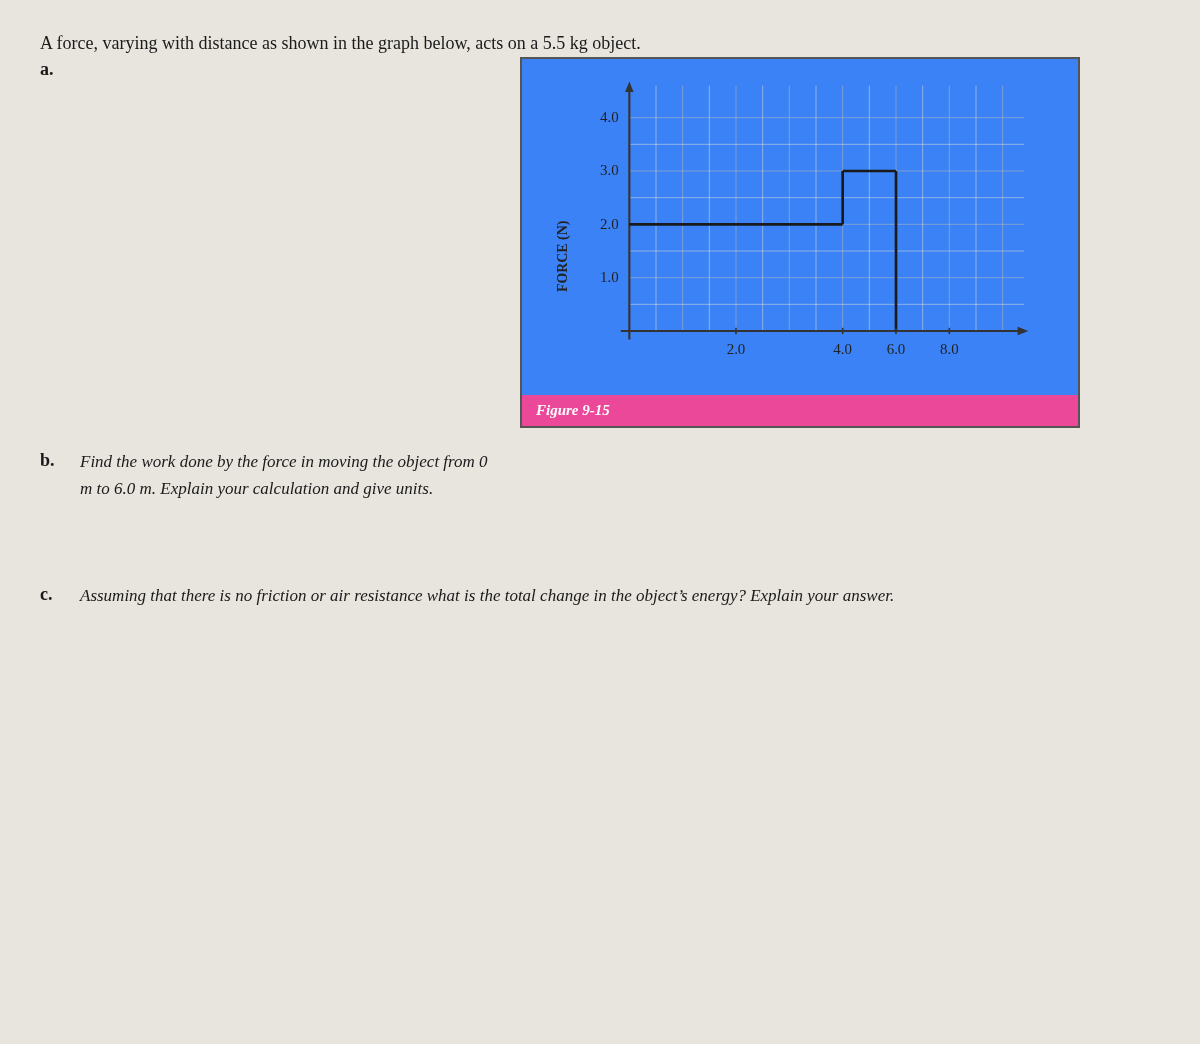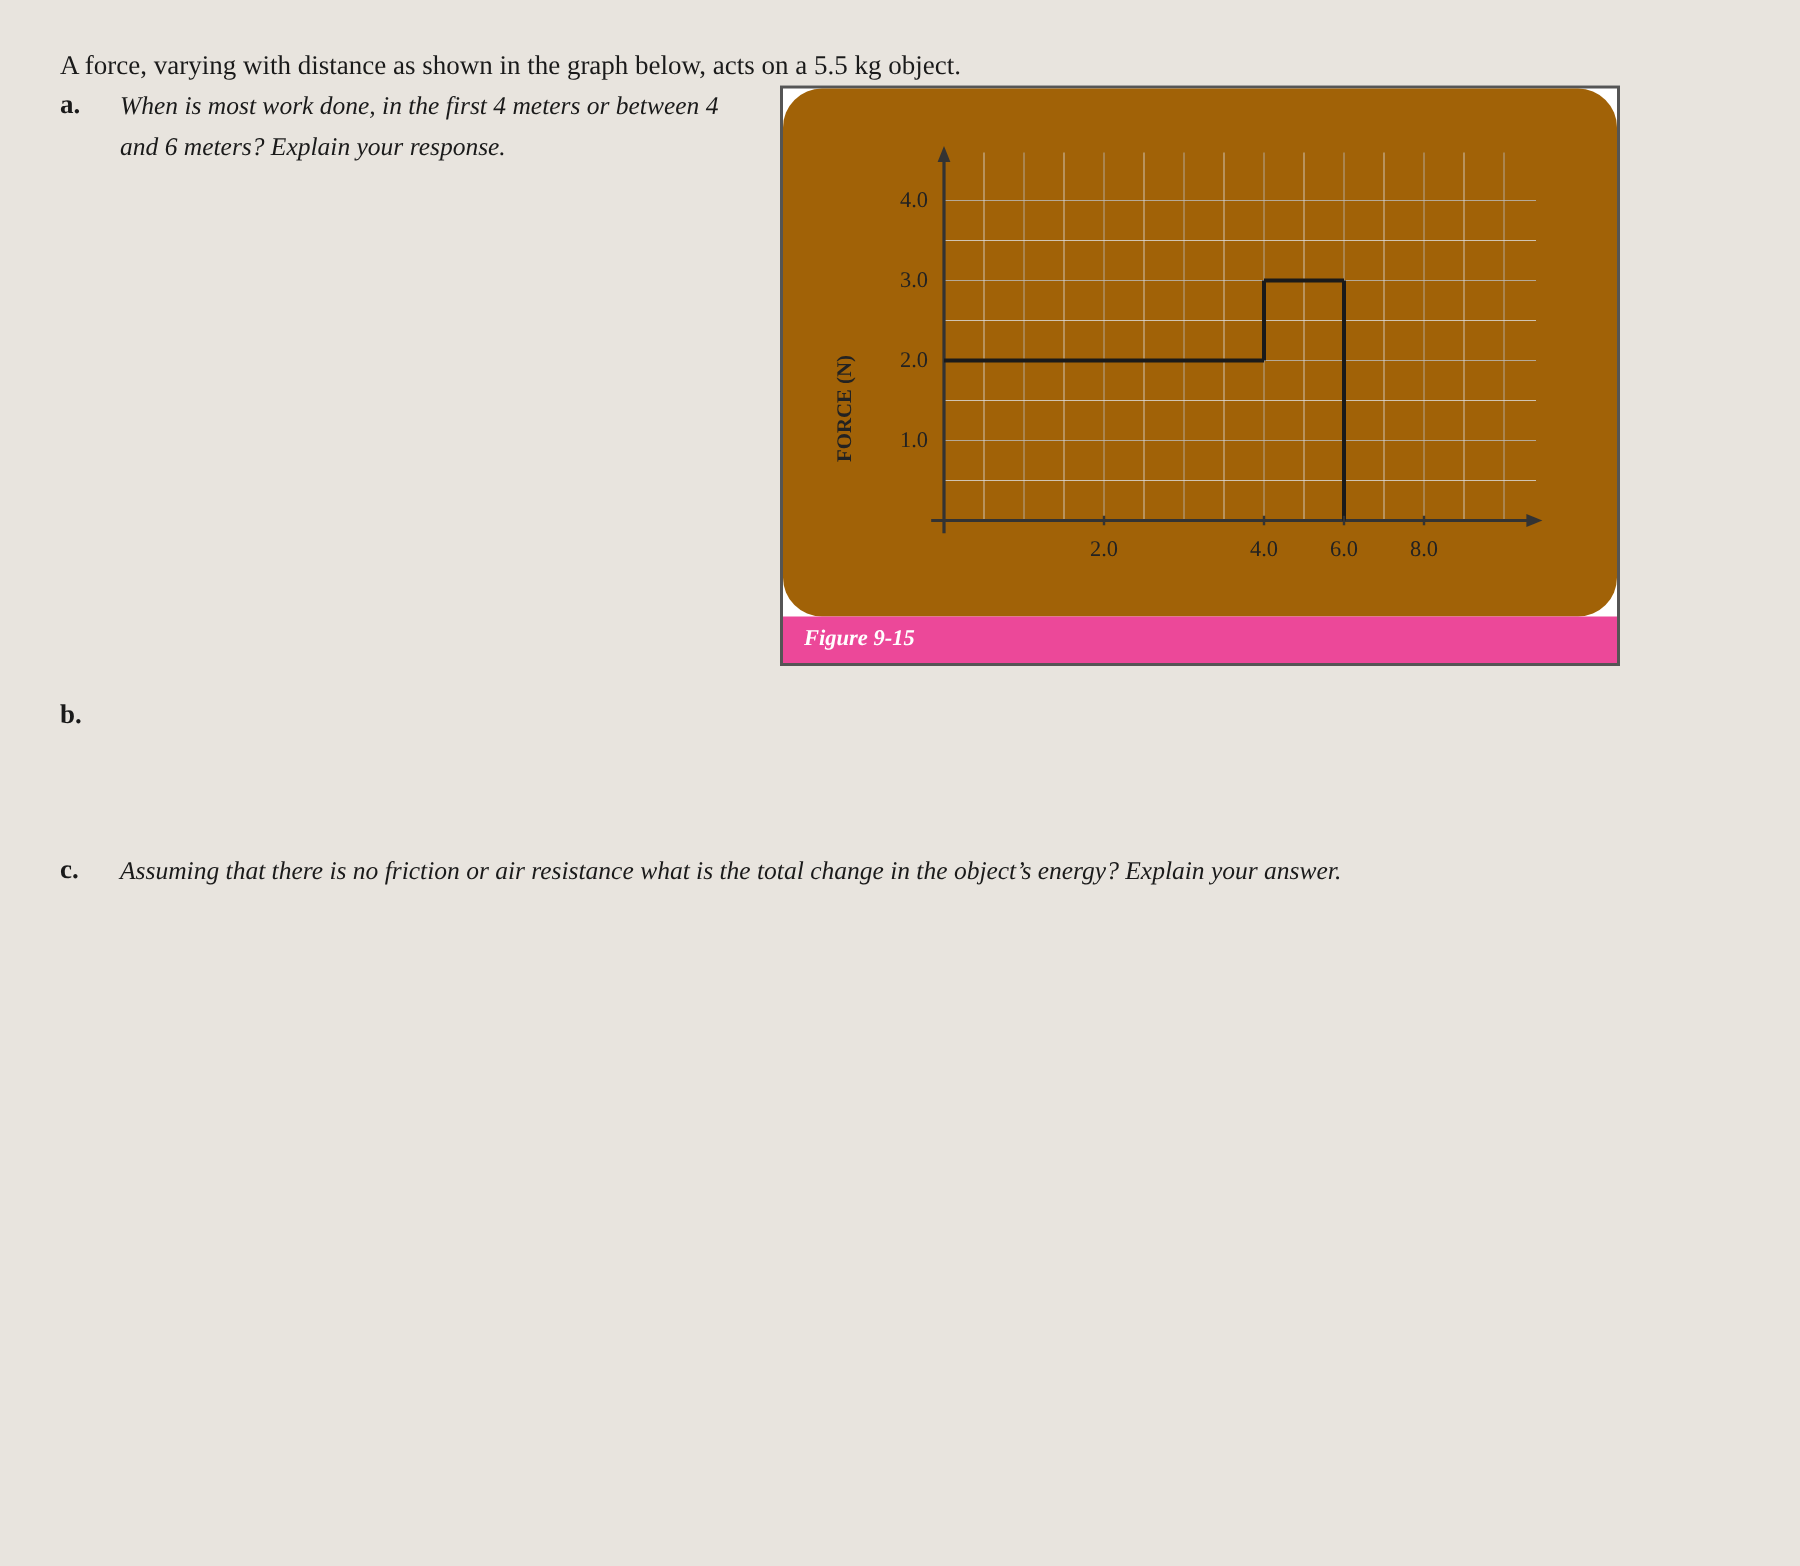--- a/index.html
+++ b/index.html
@@ -53,23 +53,22 @@
 
     
     .graph-wrapper {
       border: 2px solid #555;
       background: #fff;
       width: 560px;
       flex-shrink: 0;
     }
 
     .graph-area {
-      padding: 32px 16px 0 16px;
-      background: #a16207;
-      border-radius: 26px;
+      padding: 16px 16px 0 16px;
+      background: #3b82f6;
     }
 
     .chart-container {
       position: relative;
       width: 100%;
       height: 320px;
     }
 
     svg.chart-svg {
       width: 100%;
@@ -108,21 +107,20 @@
     }
   </style>
 </head>
 <body>
 
 <p class="intro-text">A force, varying with distance as shown in the graph below, acts on a 5.5 kg object.</p>
 
 <div class="top-row">
   <div class="top-left">
     <span class="question-label">a.</span>
-    <p class="question-text">When is most work done, in the first 4 meters or between 4 and 6 meters? Explain your response.</p>
   </div>
 
   <div class="graph-wrapper">
     <div class="graph-area">
       <div class="chart-container">
         <svg class="chart-svg" viewBox="0 0 480 300" xmlns="http://www.w3.org/2000/svg">
 
           <line x1="80" y1="10" x2="80" y2="240" stroke="#bbb" stroke-width="0.5"></line>
           <line x1="130" y1="10" x2="130" y2="240" stroke="#bbb" stroke-width="0.5"></line>
           <line x1="180" y1="10" x2="180" y2="240" stroke="#bbb" stroke-width="0.5"></line>
@@ -188,18 +186,19 @@
     </div>
     <div class="figure-caption">Figure 9-15</div>
   </div>
 </div>
 
 <div class="part-b-row">
   <div class="spacer-block"></div>
 </div>
 <div class="question-row" style="margin-top:10px;">
   <span class="question-label">b.</span>
+  <p class="question-text">Find the work done by the force in moving the object from 0 m to 6.0 m. Explain your calculation and give units.</p>
 </div>
 
 <div class="part-c-section">
   <span class="question-label">c.</span>
   <p class="part-c-text">Assuming that there is no friction or air resistance what is the total change in the object’s energy? Explain your answer.</p>
 </div>
 
 </body></html>

